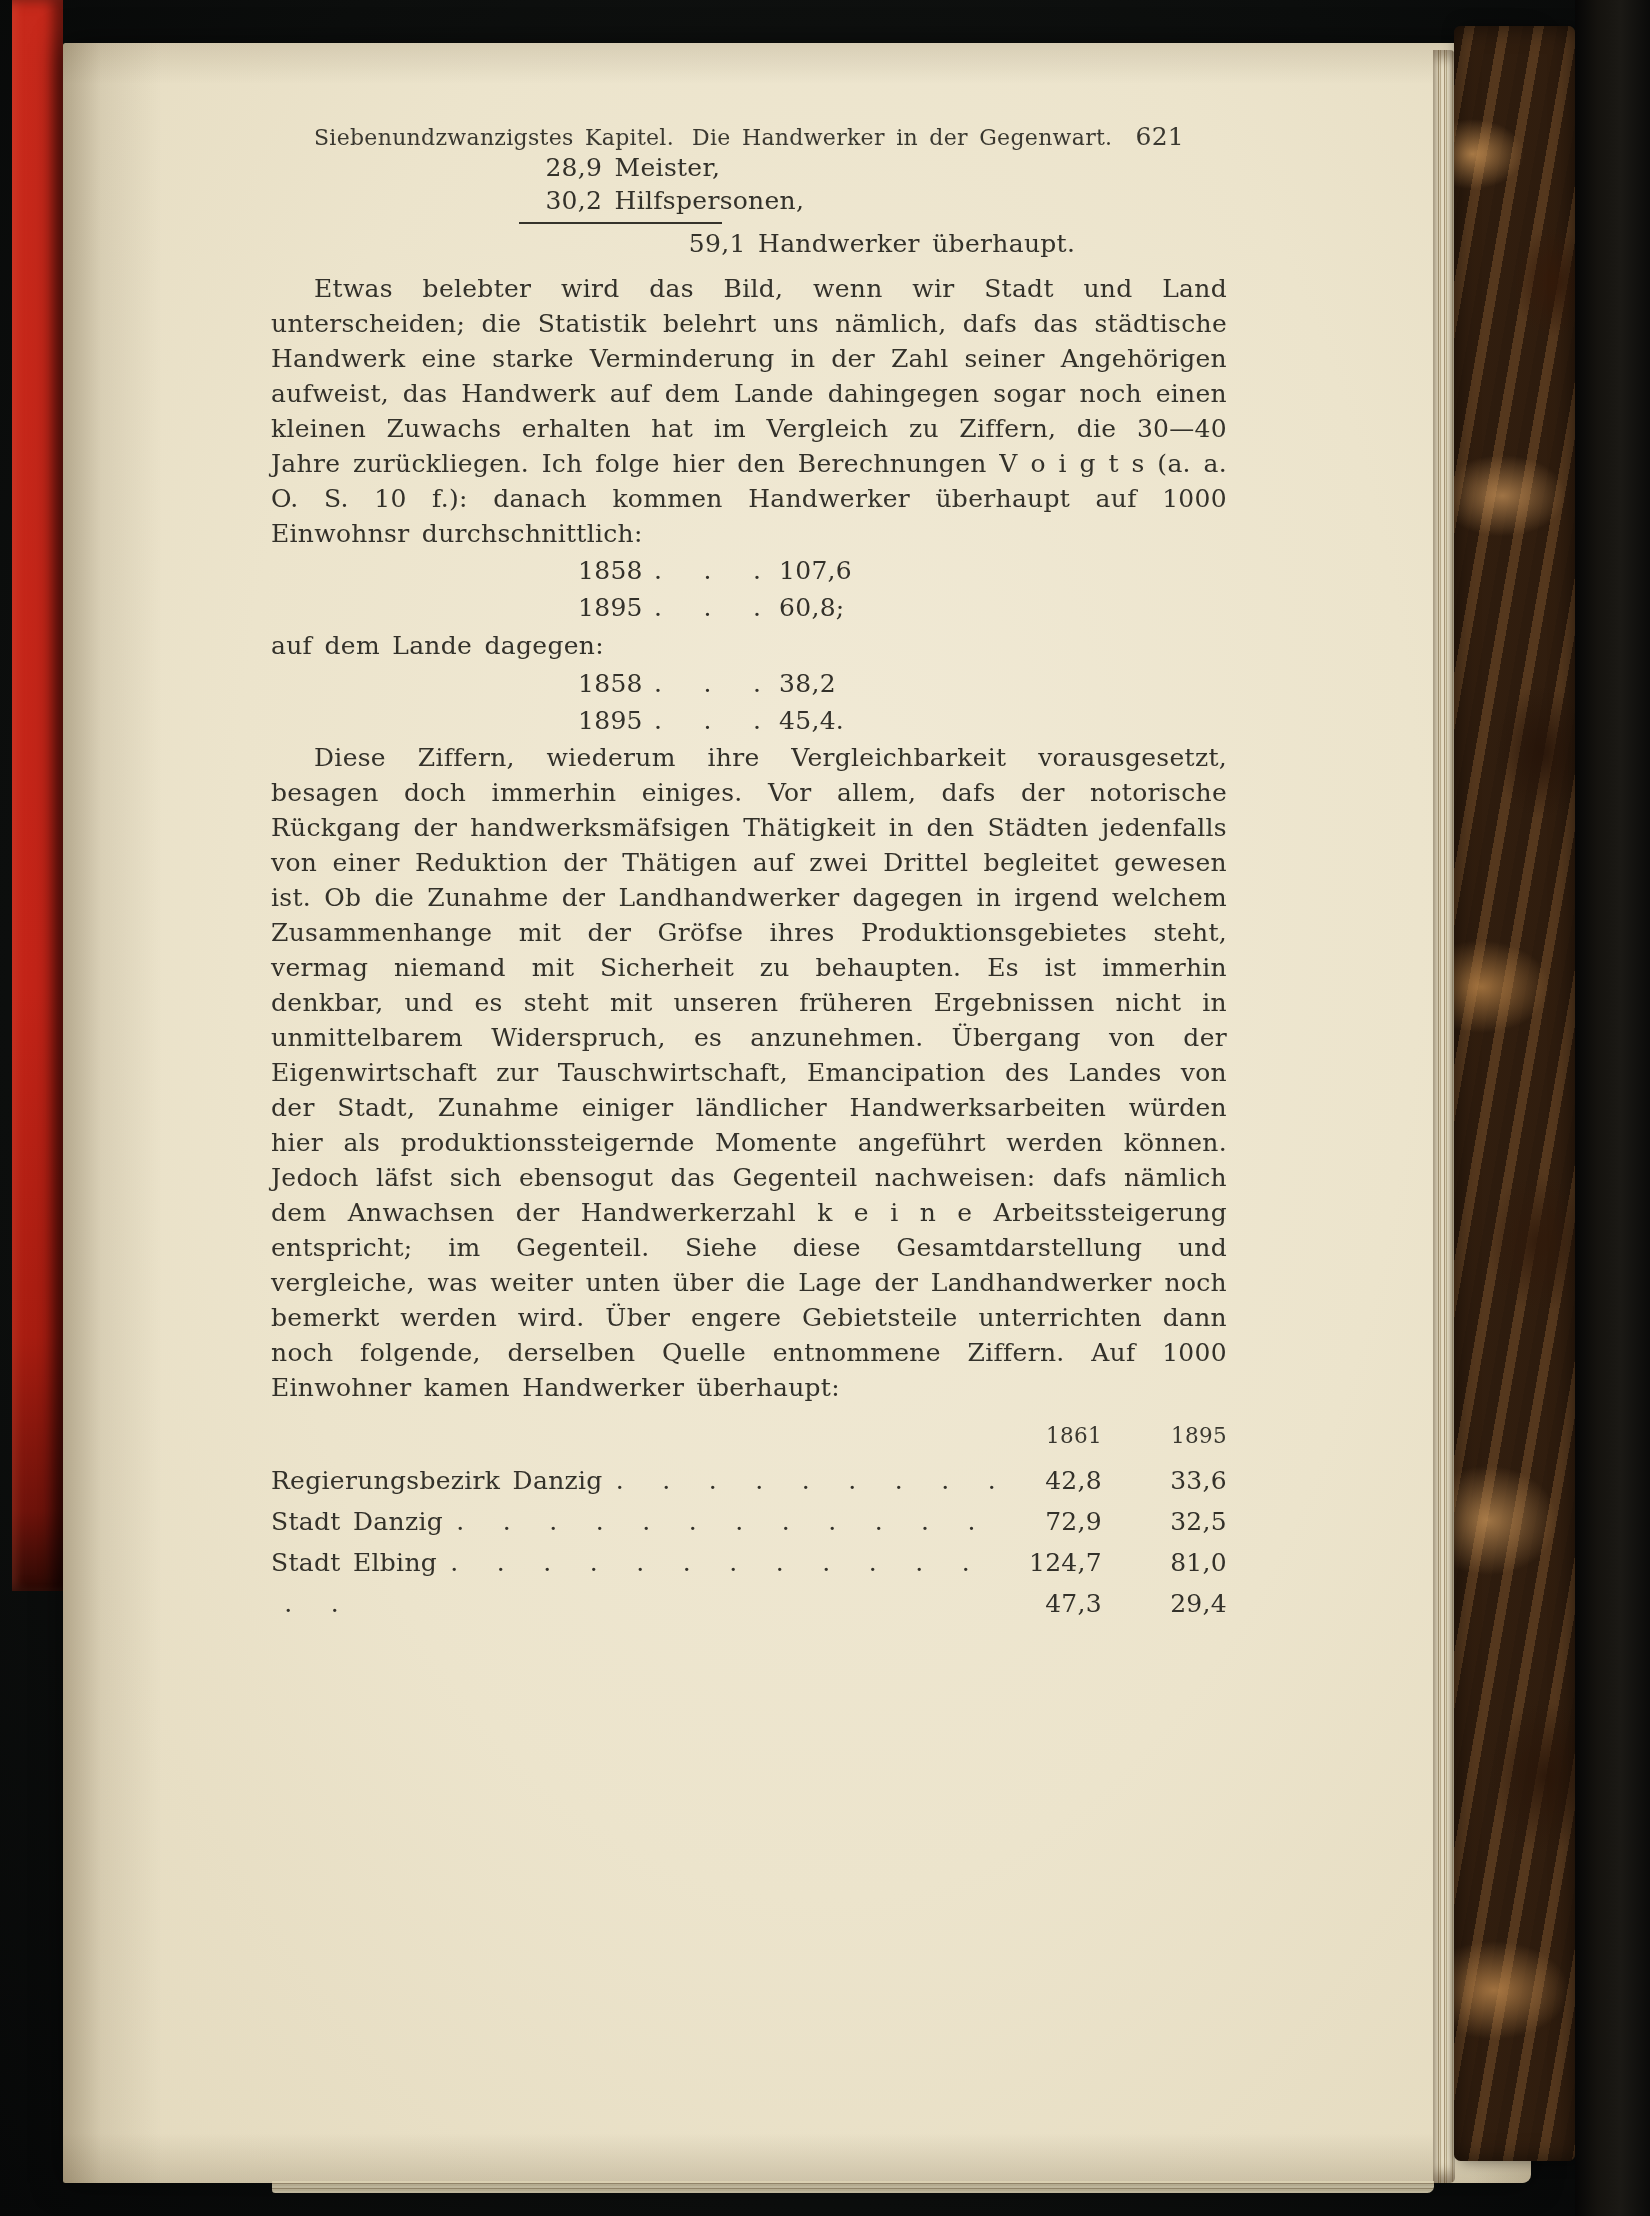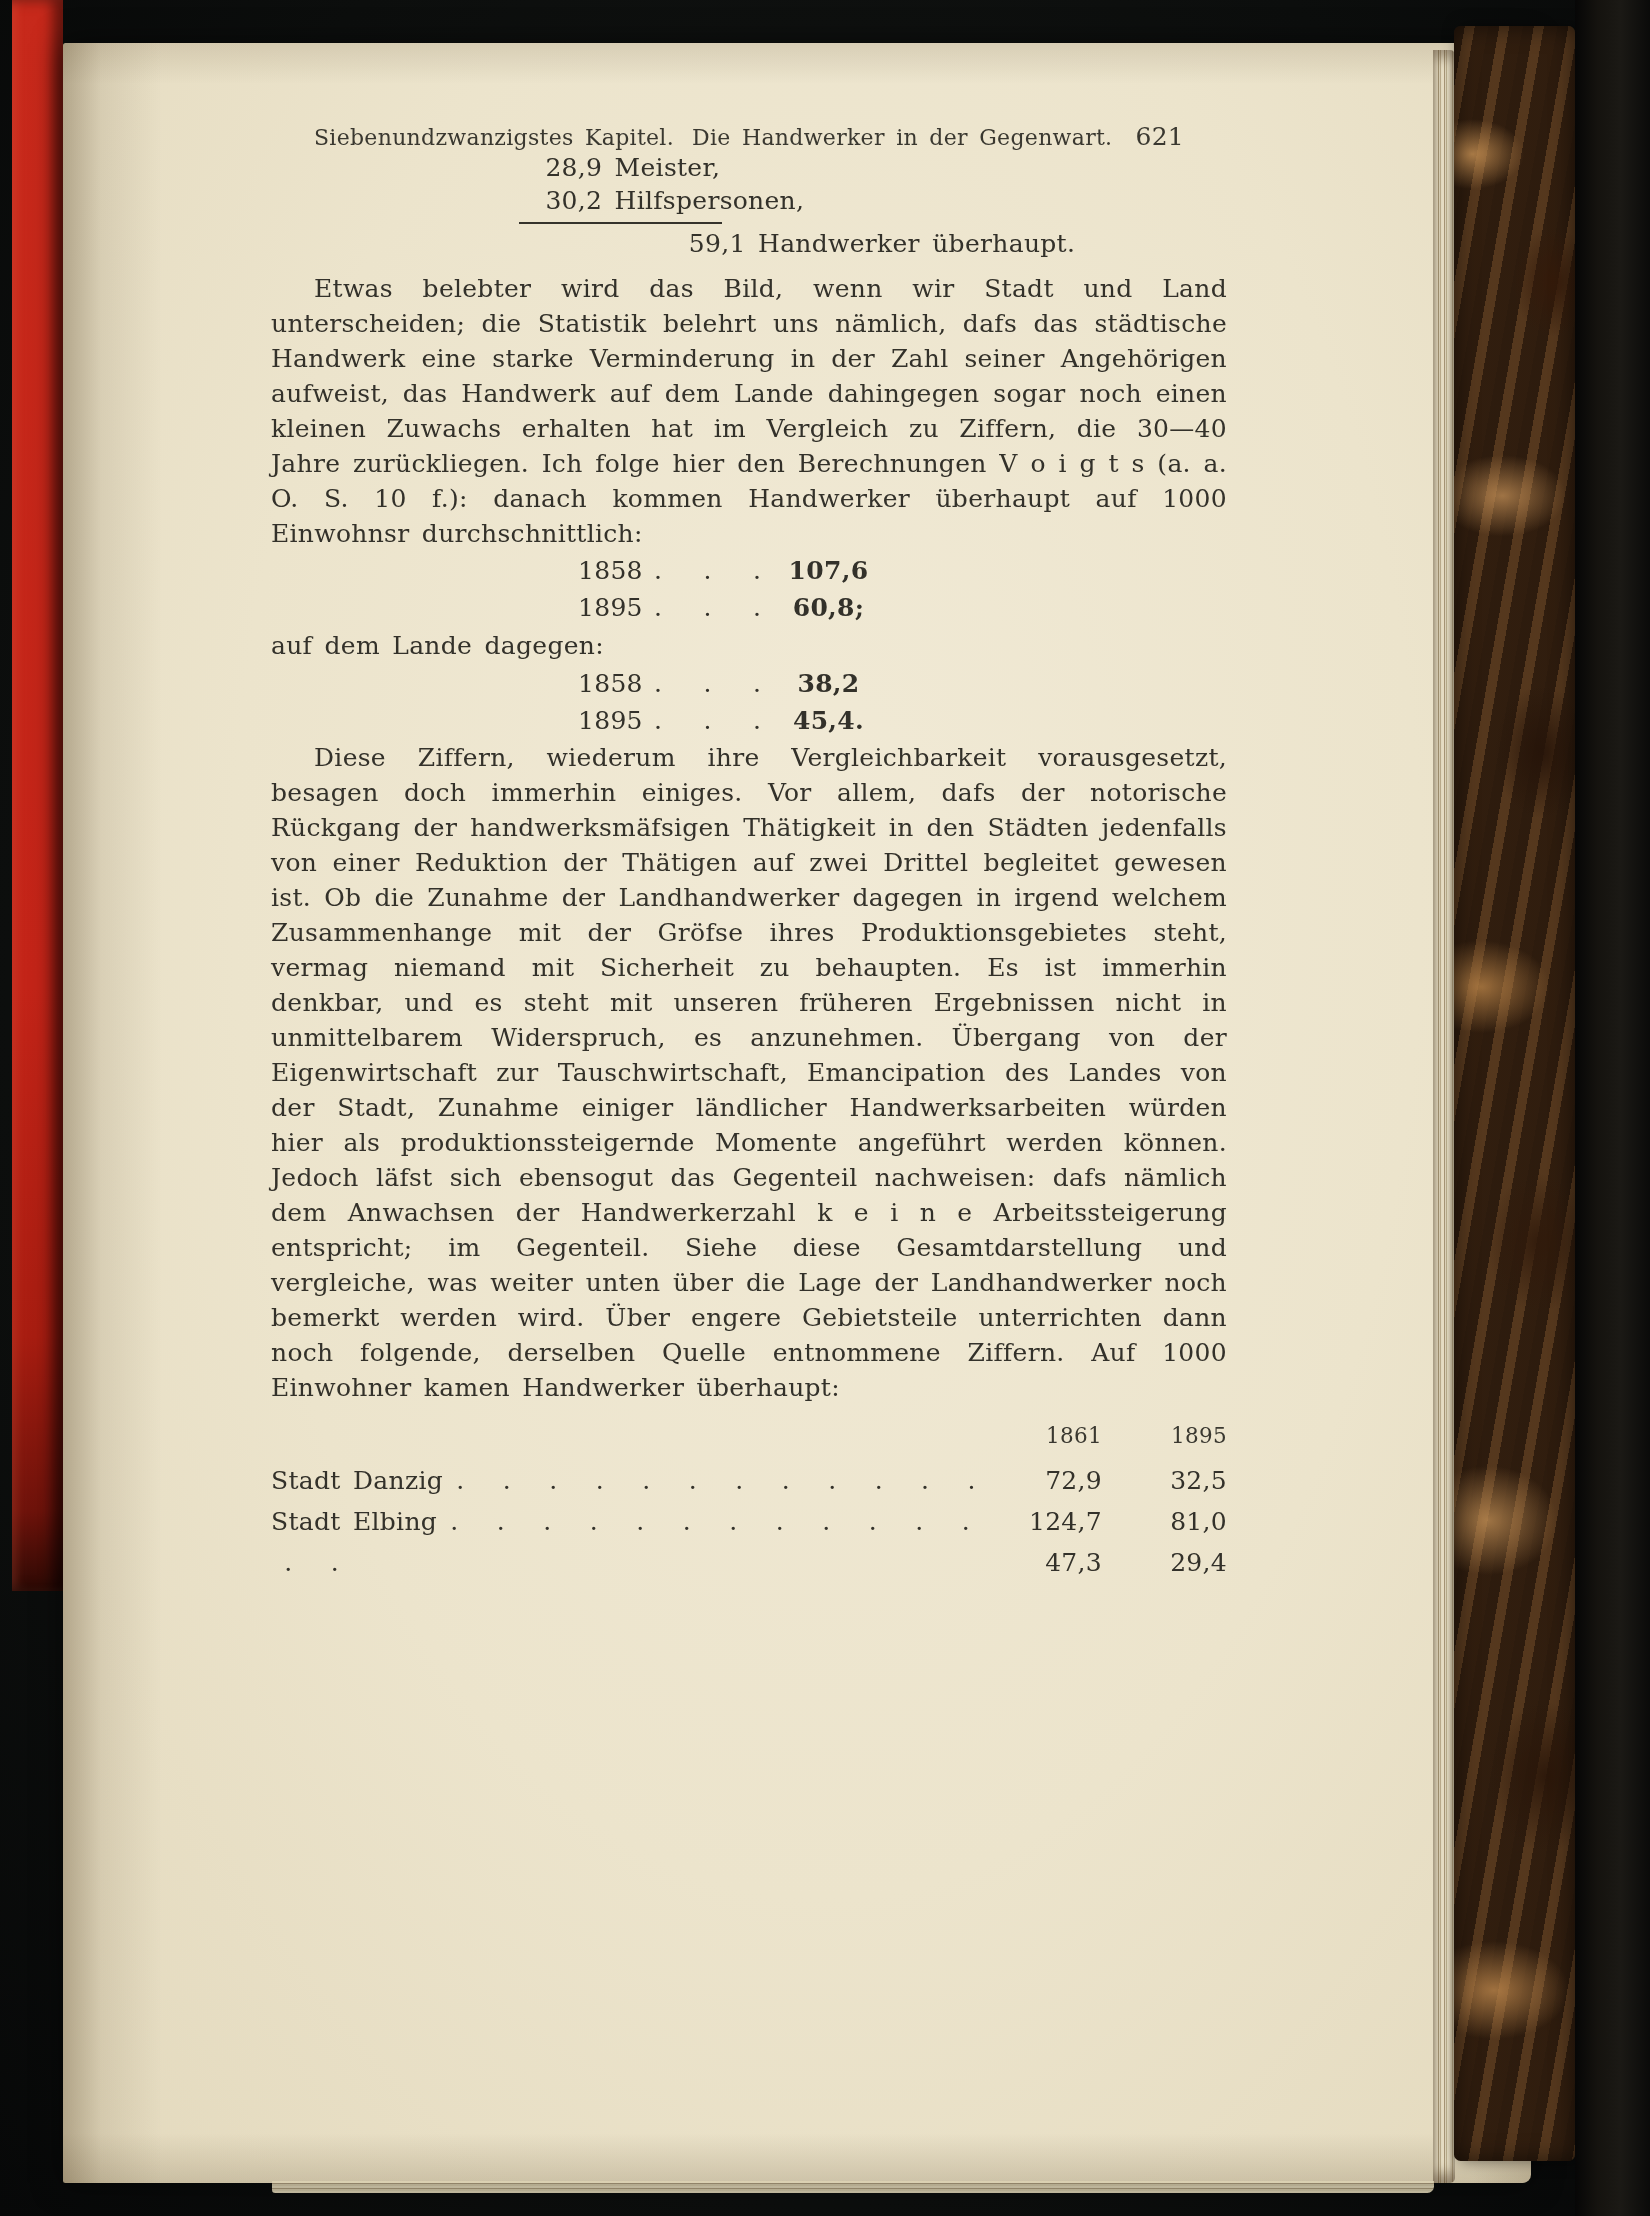--- a/index.html
+++ b/index.html
@@ -143,21 +143,21 @@
     line-height: 37px;
   }
   .stat-year { width: 76px; }
   .stat-dots {
     flex: 1;
     text-align: center;
     word-spacing: 33px;
     overflow: hidden;
     white-space: nowrap;
   }
-  .stat-value { width: 99px; text-align: center; font-weight: bold; }
+  .stat-value { width: 99px; text-align: left; }
   .land-label { line-height: 37px; }
   
   .hw-table { margin-top: 18px; }
   .t-head {
     display: flex;
     font-size: 21.5px;
     line-height: 26.4px;
     margin-bottom: 10px;
     color: #3a3830;
   }
@@ -236,20 +236,26 @@
       <p class="body-par tight">Diese Ziffern, wiederum ihre Vergleichbarkeit vorausgesetzt, besagen doch immerhin einiges. Vor allem, dafs der notorische Rückgang der handwerksmäfsigen Thätigkeit in den Städten jedenfalls von einer Reduktion der Thätigen auf zwei Drittel begleitet gewesen ist. Ob die Zunahme der Landhandwerker dagegen in irgend welchem Zusammenhange mit der Gröfse ihres Produktionsgebietes steht, vermag niemand mit Sicherheit zu behaupten. Es ist immerhin denkbar, und es steht mit unseren früheren Ergebnissen nicht in unmittelbarem Widerspruch, es anzunehmen. Übergang von der Eigenwirtschaft zur Tauschwirtschaft, Emancipation des Landes von der Stadt, Zunahme einiger ländlicher Handwerksarbeiten würden hier als produktionssteigernde Momente angeführt werden können. Jedoch läfst sich ebensogut das Gegenteil nachweisen: dafs nämlich dem Anwachsen der Handwerkerzahl k e i n e Arbeitssteigerung entspricht; im Gegenteil. Siehe diese Gesamtdarstellung und vergleiche, was weiter unten über die Lage der Landhandwerker noch bemerkt werden wird. Über engere Gebietsteile unterrichten dann noch folgende, derselben Quelle entnommene Ziffern. Auf 1000 Einwohner kamen Handwerker überhaupt:</p>
 
       <div class="hw-table">
         <div class="t-head">
           <span class="t-spacer"></span>
           <span class="t-c1">1861</span>
           <span class="t-c2">1895</span>
         </div>
 
         <div class="t-row">
+          <span class="t-label">Regierungsbezirk Danzig</span>
+          <span class="t-dots">. . . . . . . . .</span>
+          <span class="t-c1">42,8</span>
+          <span class="t-c2">33,6</span>
+        </div>
+        <div class="t-row">
           <span class="t-label">Stadt Danzig</span>
           <span class="t-dots">. . . . . . . . . . . . .</span>
           <span class="t-c1">72,9</span>
           <span class="t-c2">32,5</span>
         </div>
         <div class="t-row">
           <span class="t-label">Stadt Elbing</span>
           <span class="t-dots">. . . . . . . . . . . .</span>
           <span class="t-c1">124,7</span>
           <span class="t-c2">81,0</span>

